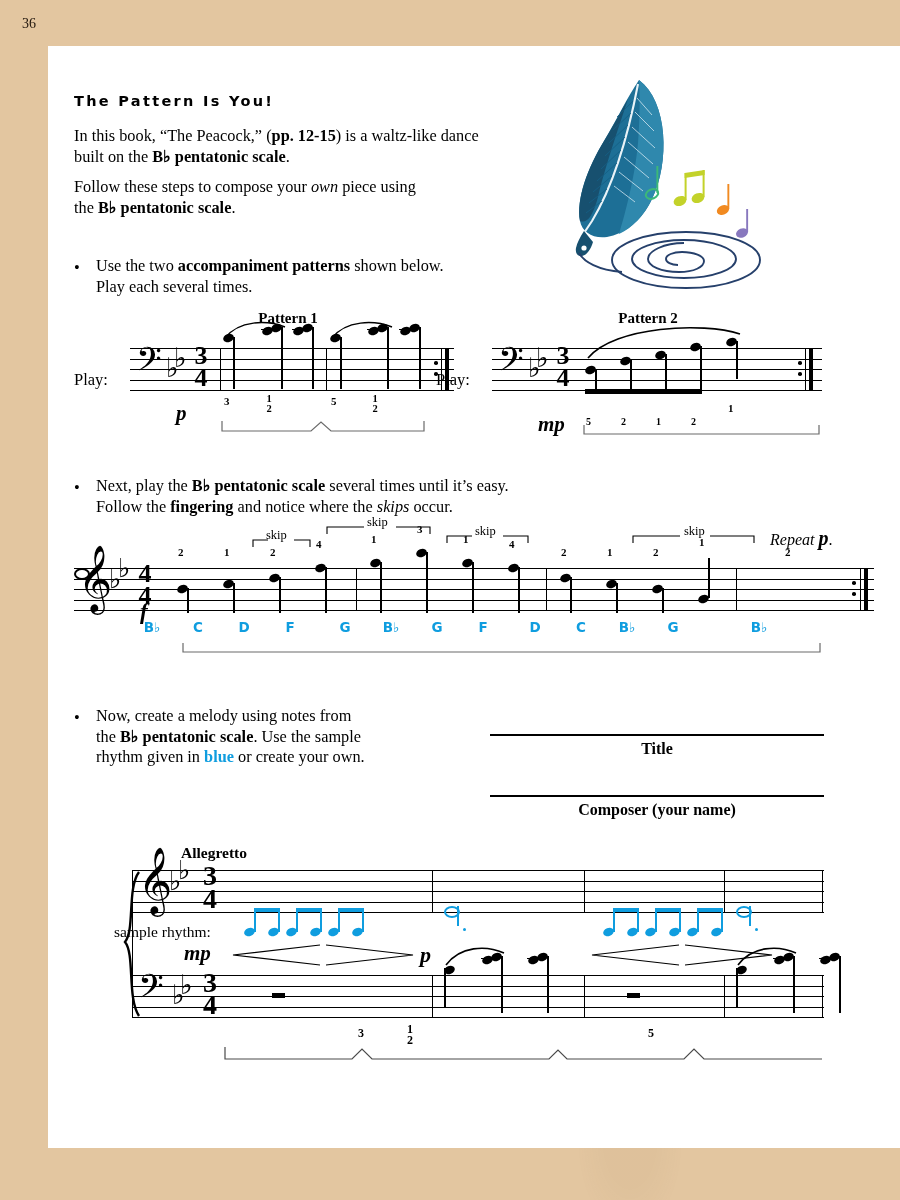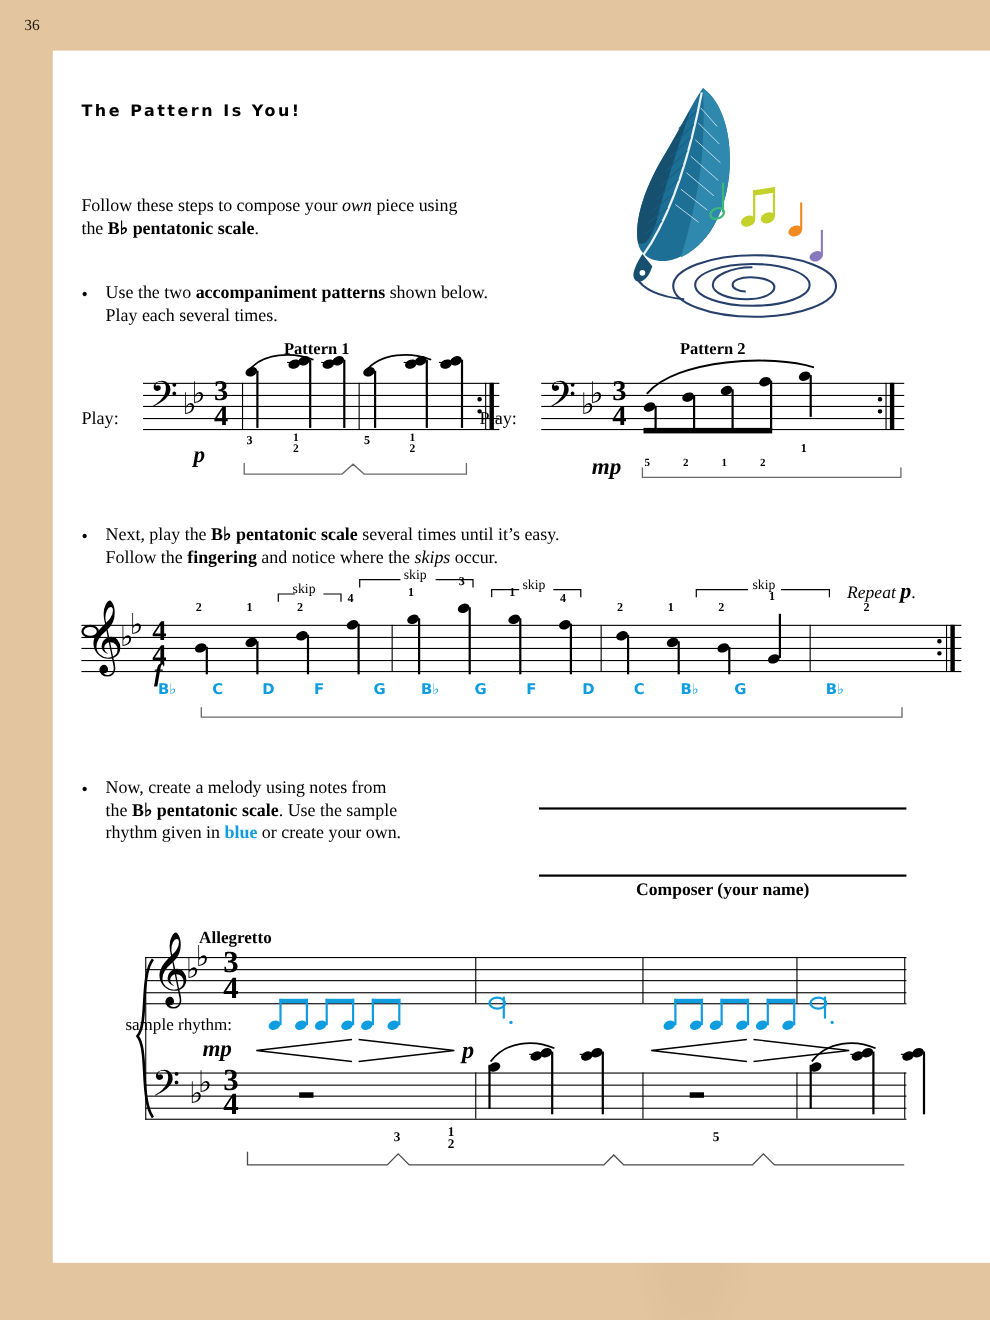--- a/index.html
+++ b/index.html
@@ -88,20 +88,24 @@
 
 <div id="bg"></div>
 <div id="bg2"></div>
 
 <div id="pagenum">36</div>
 
 <div id="page">
 
   <h1 class="head" style="left:26px;top:47px;">The Pattern Is You!</h1>
 
+  <div class="txt body" style="left:26px;top:80px;width:470px;">
+    <span>In this book, “The Peacock,” (</span><span class="b">pp. 12-15</span><span>) is a waltz-like dance</span><br>
+    <span>built on the </span><span class="b">B♭ pentatonic scale</span><span>.</span>
+  </div>
 
   <div class="txt body" style="left:26px;top:131px;width:470px;">
     <span>Follow these steps to compose your </span><span class="i">own</span><span> piece using</span><br>
     <span>the </span><span class="b">B♭ pentatonic scale</span><span>.</span>
   </div>
 
   <div style="position:absolute;left:470px;top:25px;width:250px;height:215px;">
     <svg width="250" height="215" viewBox="0 0 250 215">
 
       <g>
@@ -407,20 +411,21 @@
   </svg>
 
   <div class="bullet" style="left:26px;top:662px;">•</div>
   <div class="txt body" style="left:48px;top:660px;width:330px;">
     <span>Now, create a melody using notes from</span><br>
     <span>the </span><span class="b">B♭ pentatonic scale</span><span>. Use the sample</span><br>
     <span>rhythm given in </span><span class="b blue">blue</span><span> or create your own.</span>
   </div>
 
   <div class="ruleline" style="left:442px;top:688px;width:334px;"></div>
+  <div class="txt ctr b" style="left:442px;top:694px;width:334px;font-size:16px;">Title</div>
 
   <div class="ruleline" style="left:442px;top:749px;width:334px;"></div>
   <div class="txt ctr b" style="left:442px;top:755px;width:334px;font-size:16px;">Composer (your name)</div>
 
   <div class="txt b" style="left:133px;top:798px;font-size:15.5px;">Allegretto</div>
 
   <svg style="position:absolute;left:72px;top:824px;" width="22" height="148">
     <path d="M19 2 C7 18 15 60 5 72 C15 84 7 128 19 146" stroke="#000" stroke-width="2.4" fill="none"></path>
   </svg>
 

